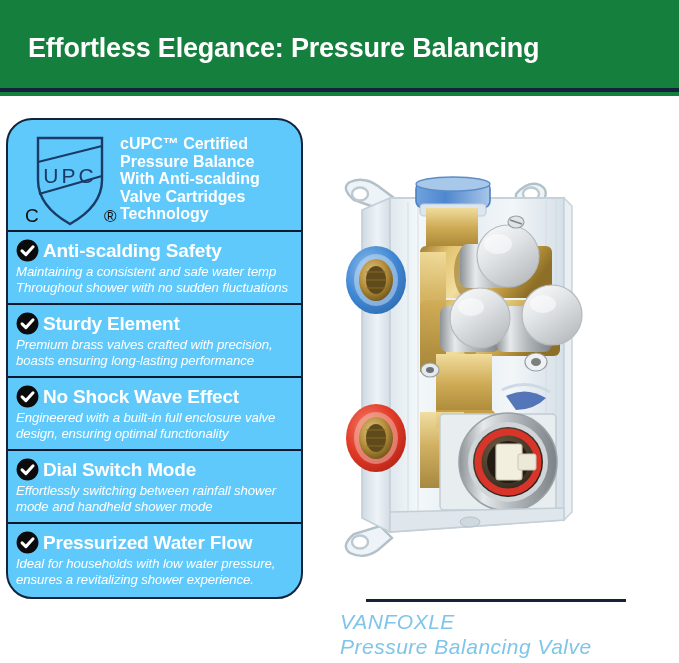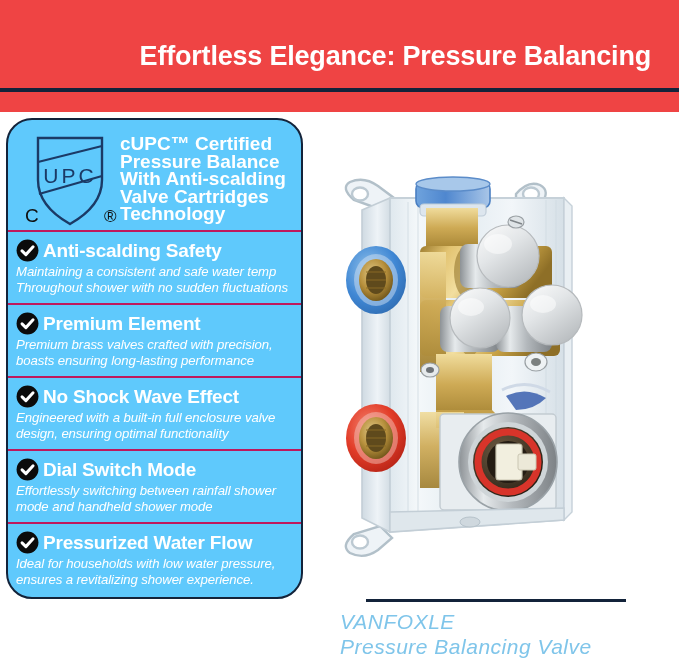--- a/index.html
+++ b/index.html
@@ -14,25 +14,25 @@
     overflow: hidden;
     position: relative;
   }
 
   
   .header-band {
     position: absolute;
     left: 0;
     top: 0;
     width: 679px;
-    height: 112px;
-    background: #ef4444;
+    height: 96px;
+    background: #15803d;
     display: flex;
     align-items: center;
-    justify-content: flex-end;
+    justify-content: flex-start;
   }
   .header-rule {
     position: absolute;
     left: 0;
     top: 88px;
     width: 679px;
     height: 4px;
     background: #13233a;
   }
   .header-title {
@@ -71,29 +71,29 @@
   .upc-badge {
     width: 104px;
     min-width: 104px;
     height: 96px;
     position: relative;
   }
   .upc-badge svg { display: block; }
   .cert-text {
     color: #ffffff;
     font-weight: bold;
-    font-size: 19px;
+    font-size: 16px;
     line-height: 17.5px;
     padding-top: 3px;
   }
   .cert-text span { display: block; white-space: nowrap; }
 
   
   .feature {
-    border-top: 2px solid #be185d;
+    border-top: 2px solid #0f172a;
     padding: 7px 10px 8px 8px;
     box-sizing: border-box;
   }
   .feature-head {
     display: flex;
     align-items: center;
     gap: 4px;
   }
   .check-icon {
     width: 23px;
@@ -195,21 +195,21 @@
       <span>Throughout shower with no sudden fluctuations</span>
     </div>
   </div>
 
   <div class="feature">
     <div class="feature-head">
       <svg class="check-icon" viewBox="0 0 24 24">
         <circle cx="12" cy="12" r="11.4" fill="#0b0b0b"></circle>
         <path d="M6.3 12.4 L10.3 16.3 L17.8 8.2" fill="none" stroke="#ffffff" stroke-width="3.1" stroke-linecap="round" stroke-linejoin="round"></path>
       </svg>
-      <div class="feature-title">Premium Element</div>
+      <div class="feature-title">Sturdy Element</div>
     </div>
     <div class="feature-desc">
       <span>Premium brass valves crafted with precision,</span>
       <span>boasts ensuring long-lasting performance</span>
     </div>
   </div>
 
   <div class="feature">
     <div class="feature-head">
       <svg class="check-icon" viewBox="0 0 24 24">

